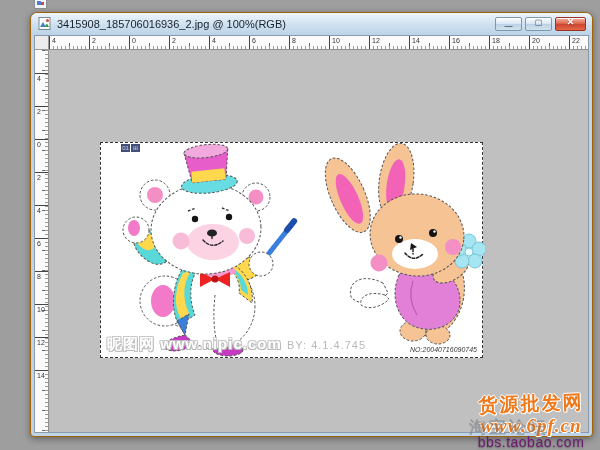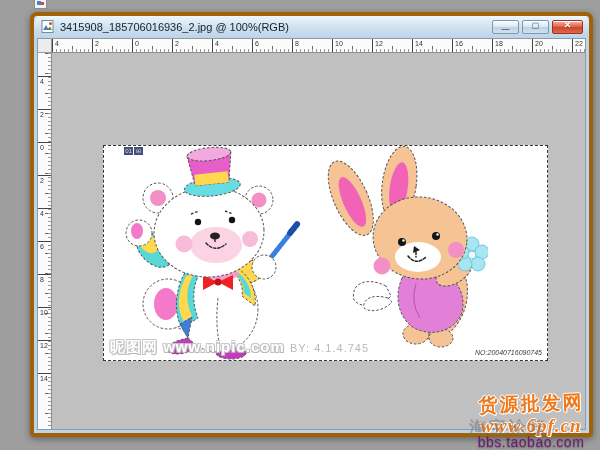--- a/index.html
+++ b/index.html
@@ -7,21 +7,21 @@
   body { background:#9e9e9e; font-family:"Liberation Sans", sans-serif; position:relative; }
 
   
   .desktop-fragment { position:absolute; left:34px; top:0; width:13px; height:9px;
     background:#f4f6f8; border:1px solid #8a8f94; border-top:none; }
   .desktop-fragment i { position:absolute; left:2px; top:1px; width:4px; height:4px; background:#4a7fd0; }
   .desktop-fragment b { position:absolute; right:2px; top:2px; width:3px; height:3px; background:#d04a3a; }
 
   
   .window { position:absolute; left:30px; top:12px; width:563px; height:425px;
-    background:#bdd4e9; border:4px solid #a16207; border-radius:7px 7px 4px 4px;
+    background:#bdd4e9; border:1px solid #a16207; border-radius:7px 7px 4px 4px;
     box-shadow:0 2px 7px rgba(0,0,0,.38), inset 0 1px 0 rgba(255,255,255,.75); }
   .titlebar { height:21px; display:flex; align-items:center; gap:5px; padding:0 6px 0 7px;
     background:linear-gradient(#eef6fc,#cfe1f0 55%,#bdd4e9); border-radius:7px 7px 0 0; }
   .doc-icon { width:14px; height:13px; flex:0 0 auto; }
   .title-text { flex:1; font-size:11px; color:#17212d; white-space:nowrap; overflow:hidden; padding-top:1px; }
   .win-buttons { display:flex; gap:3px; flex:0 0 auto; }
   .wbtn { width:27px; height:14px; border:1px solid #7d97ad; border-radius:2px;
     display:flex; align-items:center; justify-content:center;
     font-size:8px; line-height:1; color:#3a4d60;
     background:linear-gradient(#fdfeff,#d9e7f2 48%,#bcd2e4 52%,#d2e2ef);
@@ -50,21 +50,21 @@
     background-image:
       repeating-linear-gradient(180deg,#9a9a9a 0,#9a9a9a 1px,transparent 1px,transparent 4px),
       repeating-linear-gradient(180deg,#6a6a6a 0,#6a6a6a 1px,transparent 1px,transparent 20px);
     background-size:3px 100%,6px 100%; background-position:100% 0,100% 0; background-repeat:no-repeat; }
   .ruler-v .tick-label { position:absolute; left:0; width:13px; border-top:1px solid #444;
     font-size:7px; line-height:9px; color:#333; padding-left:2px; }
 
   .canvas { position:absolute; left:14px; top:14px; right:0; bottom:0; background:#c0c0c0; }
 
   
-  .doc-image { position:absolute; left:51px; top:92px; width:445px; height:216px;
+  .doc-image { position:absolute; left:51px; top:92px; width:383px; height:216px;
     background:#ffffff; border:1px dashed #333; }
   .slice-badges { position:absolute; left:20px; top:1px; display:flex; gap:1px; z-index:5; }
   .slice-badges span { display:block; min-width:9px; height:8px; background:#44507a; color:#cdd6ee;
     font-size:6px; line-height:8px; text-align:center; padding:0 1px; }
 
   .char-svg { position:absolute; top:0; }
   .char-svg.bear { left:2px; width:200px; height:215px; }
   .char-svg.bunny { left:194px; width:190px; height:215px; }
 
   .wm-nipic { position:absolute; left:6px; bottom:3px; font-size:15px; font-weight:bold; color:#fff;

